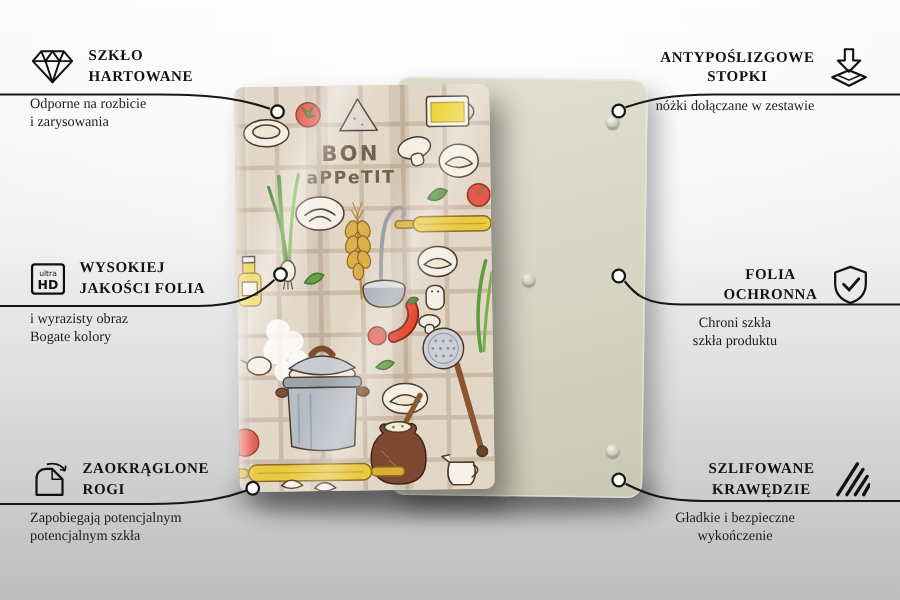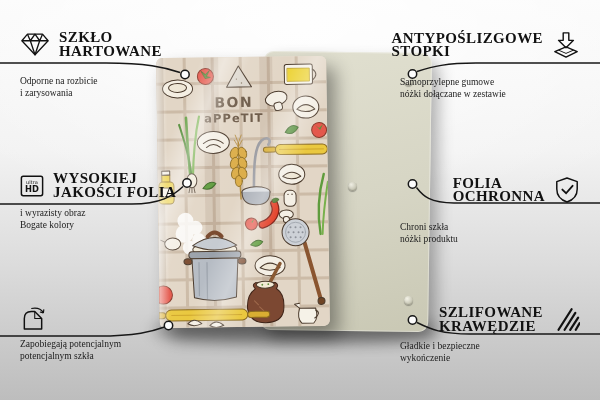--- a/index.html
+++ b/index.html
@@ -36,25 +36,25 @@
     z-index:4;background:#e2d6c6;
   }
   .front-panel .gloss{
     position:absolute;inset:0;pointer-events:none;
     background:
       linear-gradient(112deg, rgba(255,255,255,0) 16%, rgba(255,255,255,.42) 25%, rgba(255,255,255,.06) 34%, rgba(255,255,255,0) 48%, rgba(255,255,255,.30) 58%, rgba(255,255,255,0) 67%),
       linear-gradient(90deg, rgba(255,255,255,.55) 0%, rgba(255,255,255,0) 6%);
   }
   .connectors{position:absolute;left:0;top:0;z-index:5;pointer-events:none}
   .feature{position:absolute;z-index:6;width:160px}
-  .feature.right-side{width:180px;text-align:left}
+  .feature.right-side{width:180px;text-align:center}
   .f-head{display:flex;align-items:center;gap:9px}
   .feature.right-side .f-head{justify-content:flex-end}
-  .f-title{font-weight:bold;font-size:15px;line-height:13.5px;letter-spacing:.4px;white-space:nowrap}
-  .f-desc{margin-top:18px;font-size:9.5px;line-height:11.5px;color:#1b1b1b}
+  .f-title{font-weight:bold;font-size:10px;line-height:13.5px;letter-spacing:.4px;white-space:nowrap}
+  .f-desc{margin-top:7px;font-size:9.5px;line-height:11.5px;color:#1b1b1b}
   .f-desc span{display:block}
   .fi{flex:0 0 auto;display:block}
   .tl{left:20px;top:31px}
   .ml{left:20px;top:172px}
   .bl{left:20px;top:306px}
   .tr{right:20px;top:31px}
   .mr{right:20px;top:176px}
   .br{right:20px;top:306px}
   .ml .f-desc{margin-top:9px}
   .bl .f-desc,.br .f-desc{margin-top:8px}
@@ -335,20 +335,24 @@
   <div class="feature bl">
     <div class="f-head">
       <svg class="fi" viewBox="0 0 30 28" width="26" height="25">
         <g fill="none" stroke="#111" stroke-linejoin="round">
           <path d="M5 26 V14 Q5 6 13 6 L17 6 L25 14 V26 Z" stroke-width="1.7"></path>
           <path d="M17 6 V14 H25" stroke-width="1.2"></path>
           <path d="M13 2.5 Q23 .5 27 7.5" stroke-width="1.3"></path>
           <path d="M27 7.5 l-4 -1 M27 7.5 l0.5 -4" stroke-width="1.3"></path>
         </g>
       </svg>
+      <div class="f-title">
+        <span>ZAOKRĄGLONE</span><br>
+        <span>ROGI</span>
+      </div>
     </div>
     <div class="f-desc">
       <span>Zapobiegają potencjalnym</span>
       <span>potencjalnym szkła</span>
     </div>
   </div>
 
   <div class="feature right-side tr">
     <div class="f-head">
       <div class="f-title">
@@ -357,39 +361,38 @@
       </div>
       <svg class="fi" viewBox="0 0 30 30" width="28" height="28">
         <g fill="none" stroke="#111" stroke-width="1.5" stroke-linejoin="round">
           <path d="M12 2 H18 V10 H23 L15 18 L7 10 H12 Z"></path>
           <path d="M15 17 L27 22 L15 28 L3 22 Z"></path>
           <path d="M7 20.5 L15 24 L23 20.5" stroke-width="1.1"></path>
         </g>
       </svg>
     </div>
     <div class="f-desc">
-      <span>Samoprzylepne gumowe</span>
       <span>nóżki dołączane w zestawie</span>
     </div>
   </div>
 
   <div class="feature right-side mr">
     <div class="f-head">
       <div class="f-title">
         <span>FOLIA</span><br>
         <span>OCHRONNA</span>
       </div>
       <svg class="fi" viewBox="0 0 28 30" width="26" height="28">
         <path d="M14 2 L25 6 V14 C25 22 20 26 14 28 C8 26 3 22 3 14 V6 Z" fill="none" stroke="#111" stroke-width="1.6" stroke-linejoin="round"></path>
         <path d="M9 14.5 L13 18.5 L20 10.5" fill="none" stroke="#111" stroke-width="2" stroke-linecap="round"></path>
       </svg>
     </div>
     <div class="f-desc">
       <span>Chroni szkła</span>
-      <span>nóżki produktu</span>
+      <span>szkła produktu</span>
     </div>
   </div>
 
   <div class="feature right-side br">
     <div class="f-head">
       <div class="f-title">
         <span>SZLIFOWANE</span><br>
         <span>KRAWĘDZIE</span>
       </div>
       <svg class="fi" viewBox="0 0 30 26" width="28" height="25">

